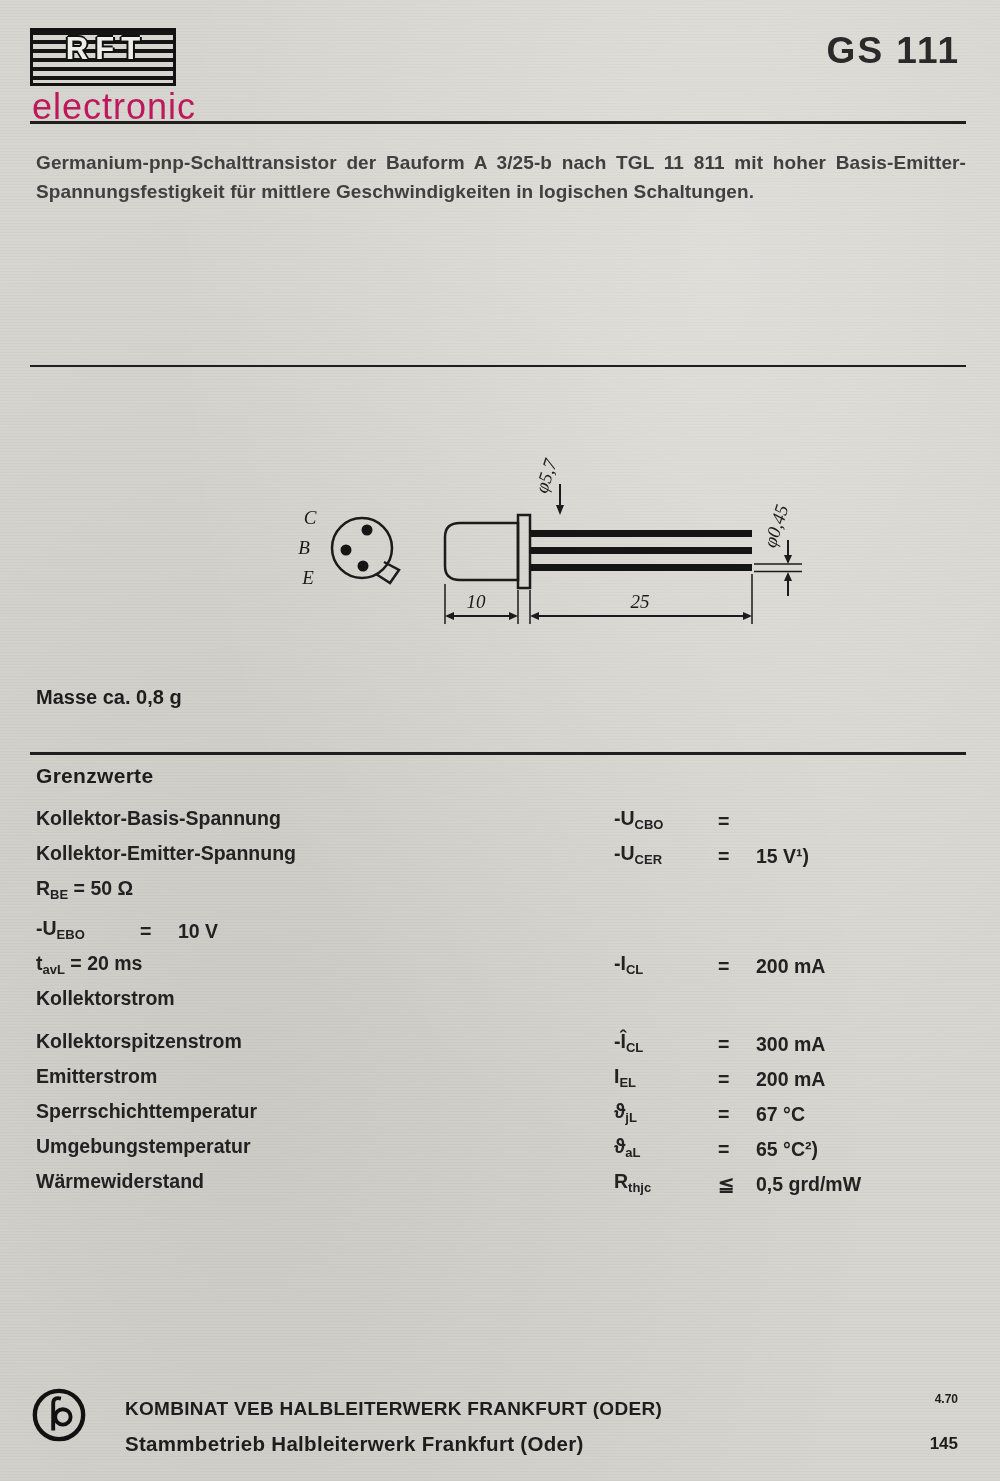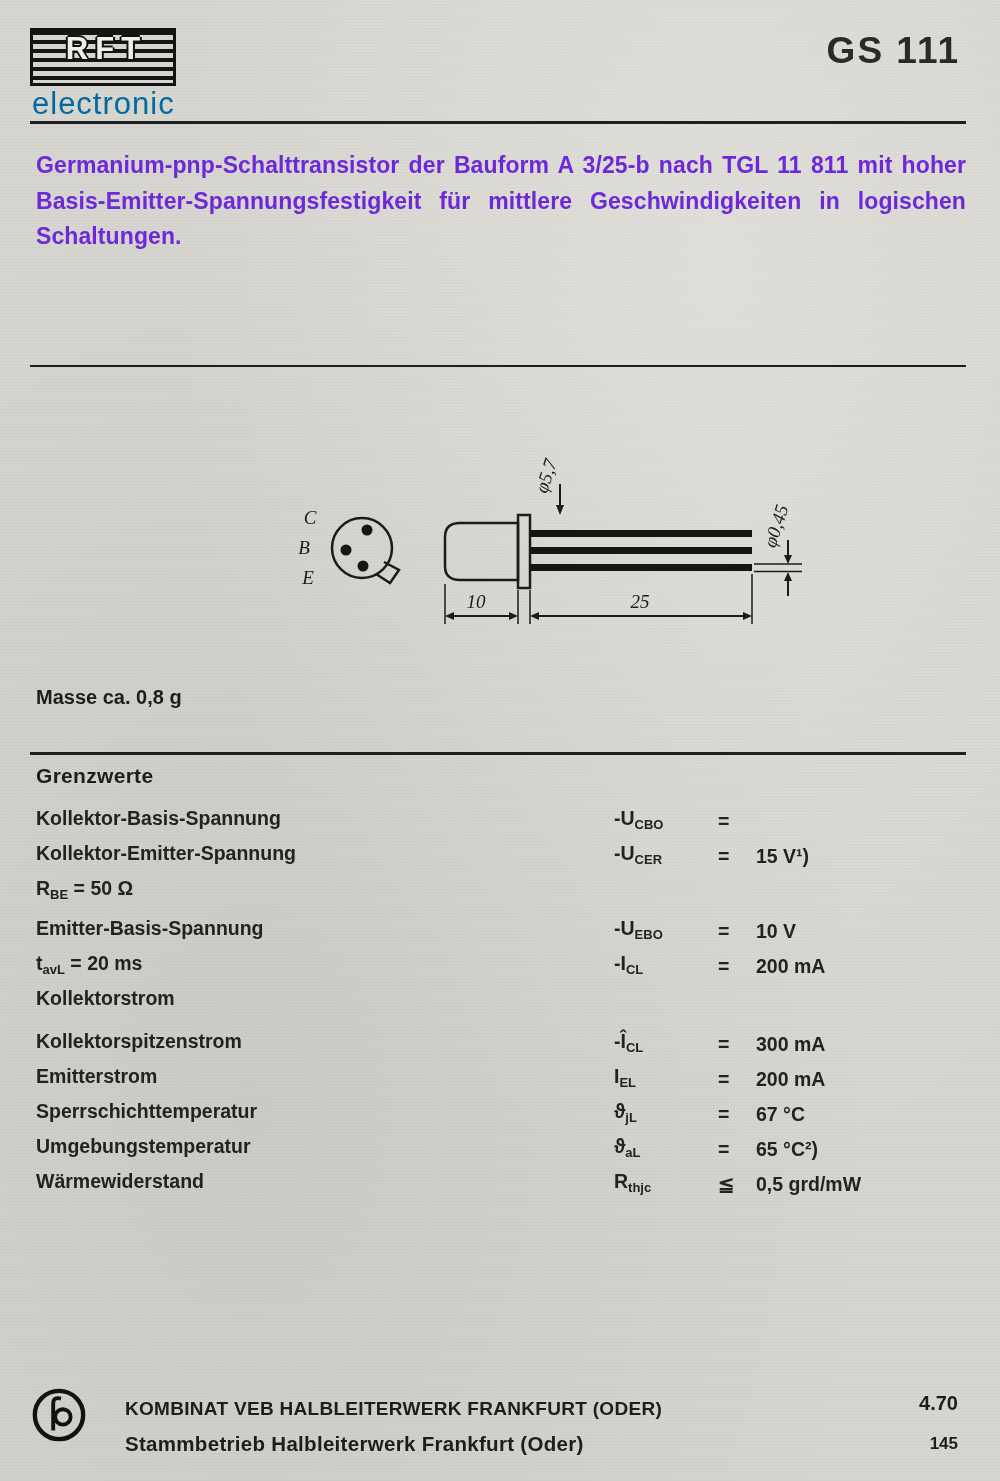--- a/index.html
+++ b/index.html
@@ -22,32 +22,32 @@
     left:30px; top:28px; width:140px; height:52px;
     border:3px solid #121212;
     background: repeating-linear-gradient(180deg, #151515 0 4px, #d7d5cf 4px 9px);
     display:flex; justify-content:center;
   }
   .rft-text {
     font-weight:900; font-size:31px; letter-spacing:7px; padding-left:7px;
     color:#efefea;
     text-shadow:-2px 0 #111, 2px 0 #111, 0 -2px #111, 0 2px #111, -1px -1px #111, 1px 1px #111;
   }
-  .brand-sub { left:32px; top:86px; font-size:31px; letter-spacing:1px; color:#0369a1; }
+  .brand-sub { left:32px; top:86px; font-size:36px; letter-spacing:1px; color:#be185d; }
   .product { top:30px; right:40px; font-size:37px; font-weight:700; letter-spacing:2px; color:#2a2a2a;margin-left:12px; }
 
   .rule { left:30px; right:34px; background:#1f1f1f; }
   .rule1 { top:121px; height:3px; }
   .rule2 { top:365px; height:2px; }
   .rule3 { top:752px; height:3px; }
 
   .intro {
     left:36px; right:34px; top:148px;
-    font-size:23px; font-weight:700; line-height:1.55;
-    text-align:justify; color:#6d28d9; letter-spacing:0.1px;
+    font-size:19px; font-weight:700; line-height:1.55;
+    text-align:justify; color:#404040; letter-spacing:0.1px;
   }
 
   .drawing { left:40px; top:438px; }
   .drawing text { font-family:"Liberation Serif", serif; font-style:italic; font-size:19px; fill:#1b1b1b; }
 
   .mass { left:36px; top:686px; font-size:20px; font-weight:700; }
 
   .limits-head { left:36px; top:764px; font-size:21px; font-weight:700; letter-spacing:0.3px; }
 
   .limits { left:36px; right:36px; top:804px; font-size:19.5px; font-weight:700; color:#222; }
@@ -57,21 +57,21 @@
   .c-label { width:578px; }
   .c-sym   { width:104px; }
   .c-eq    { width:38px; }
   .c-val   { flex:1; }
   sub { font-size:13px; font-weight:700; vertical-align:-4px; letter-spacing:0; }
 
   
   .hfo-logo { left:30px; top:1386px; }
   .footer-line1 { left:125px; top:1398px; font-size:19px; font-weight:700; letter-spacing:0.3px; }
   .footer-line2 { left:125px; top:1432px; font-size:20.5px; font-weight:700; letter-spacing:0.3px; }
-  .footer-date { right:42px; top:1392px; font-size:20px; font-weight:700; }
+  .footer-date { right:42px; top:1392px; font-size:12px; font-weight:700; }
   .footer-page { right:42px; top:1434px; font-size:17px; font-weight:700; }
 </style>
 </head>
 <body>
 
 <div class="abs rft-box">
   <span class="rft-text">RFT</span>
 </div>
 <div class="abs brand-sub">electronic</div>
 <div class="abs product">GS 111</div>
@@ -166,21 +166,20 @@
   </div>
 
   <div class="lrow">
     <div class="c-label"><span>R</span><sub>BE</sub><span> = 50 Ω</span></div>
     <div class="c-sym"><span></span><sub></sub></div>
     <div class="c-eq"></div>
     <div class="c-val"></div>
   </div>
 
   <div class="lrow gap1">
-    <div class="c-label"><span>Emitter-Basis-Spannung</span><sub></sub><span></span></div>
     <div class="c-sym"><span>-U</span><sub>EBO</sub></div>
     <div class="c-eq">=</div>
     <div class="c-val">10 V</div>
   </div>
 
   <div class="lrow">
     <div class="c-label"><span>t</span><sub>avL</sub><span> = 20 ms</span></div>
     <div class="c-sym"><span>-I</span><sub>CL</sub></div>
     <div class="c-eq">=</div>
     <div class="c-val">200 mA</div>

